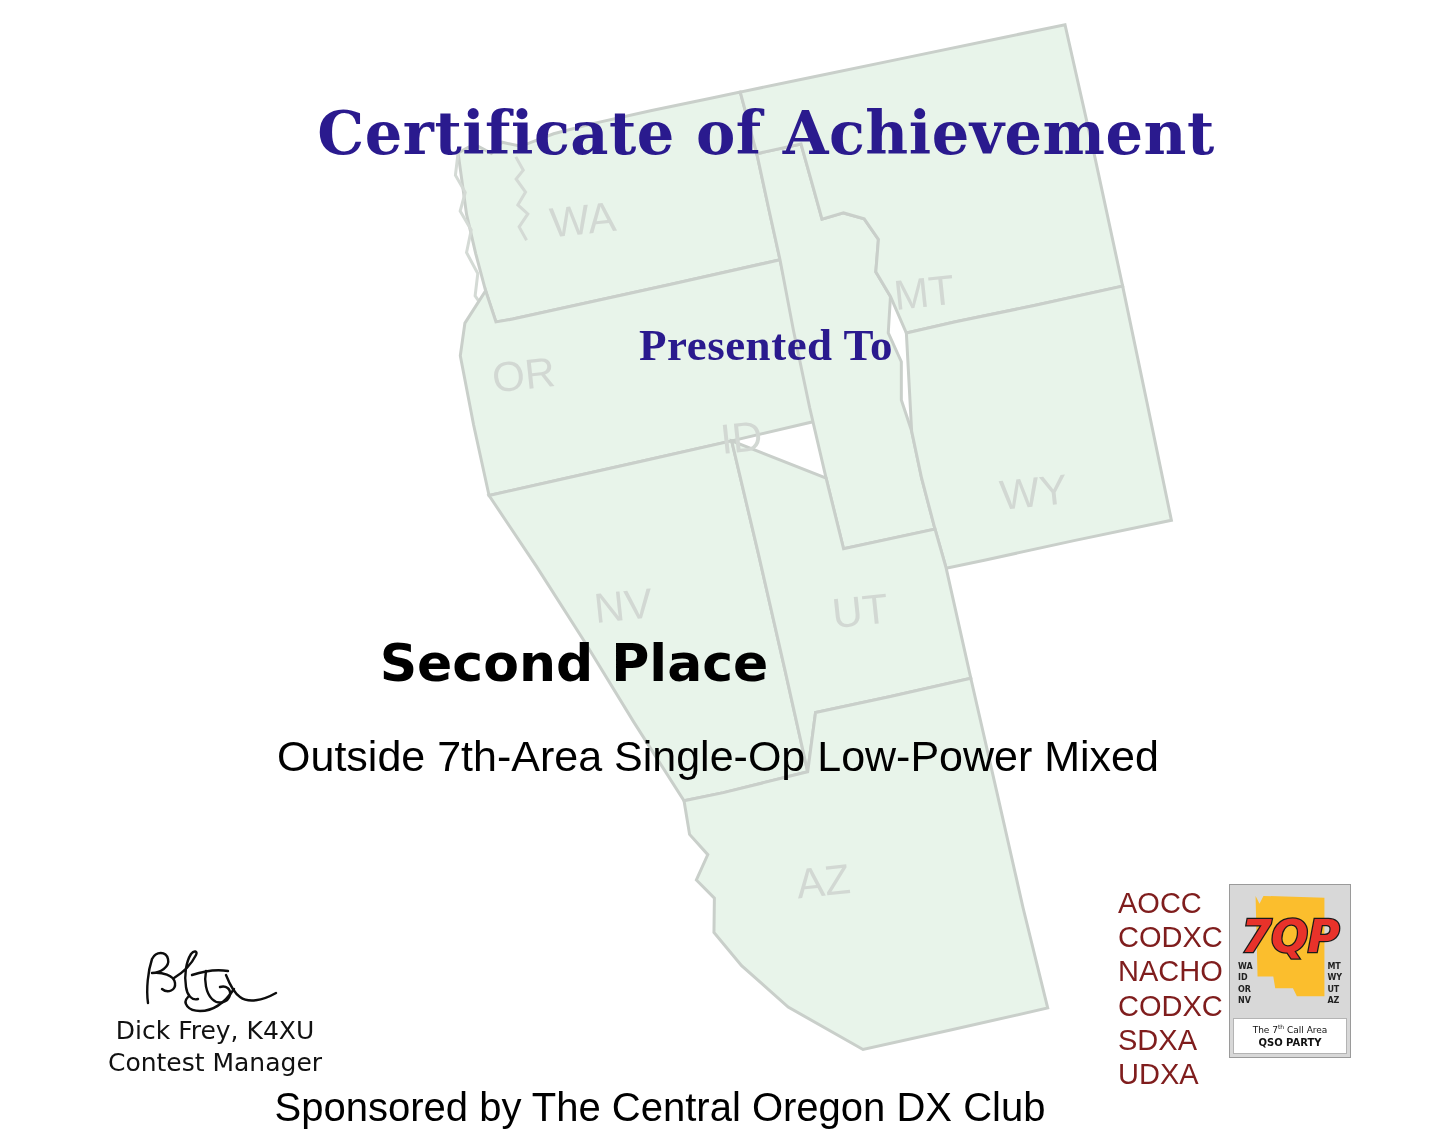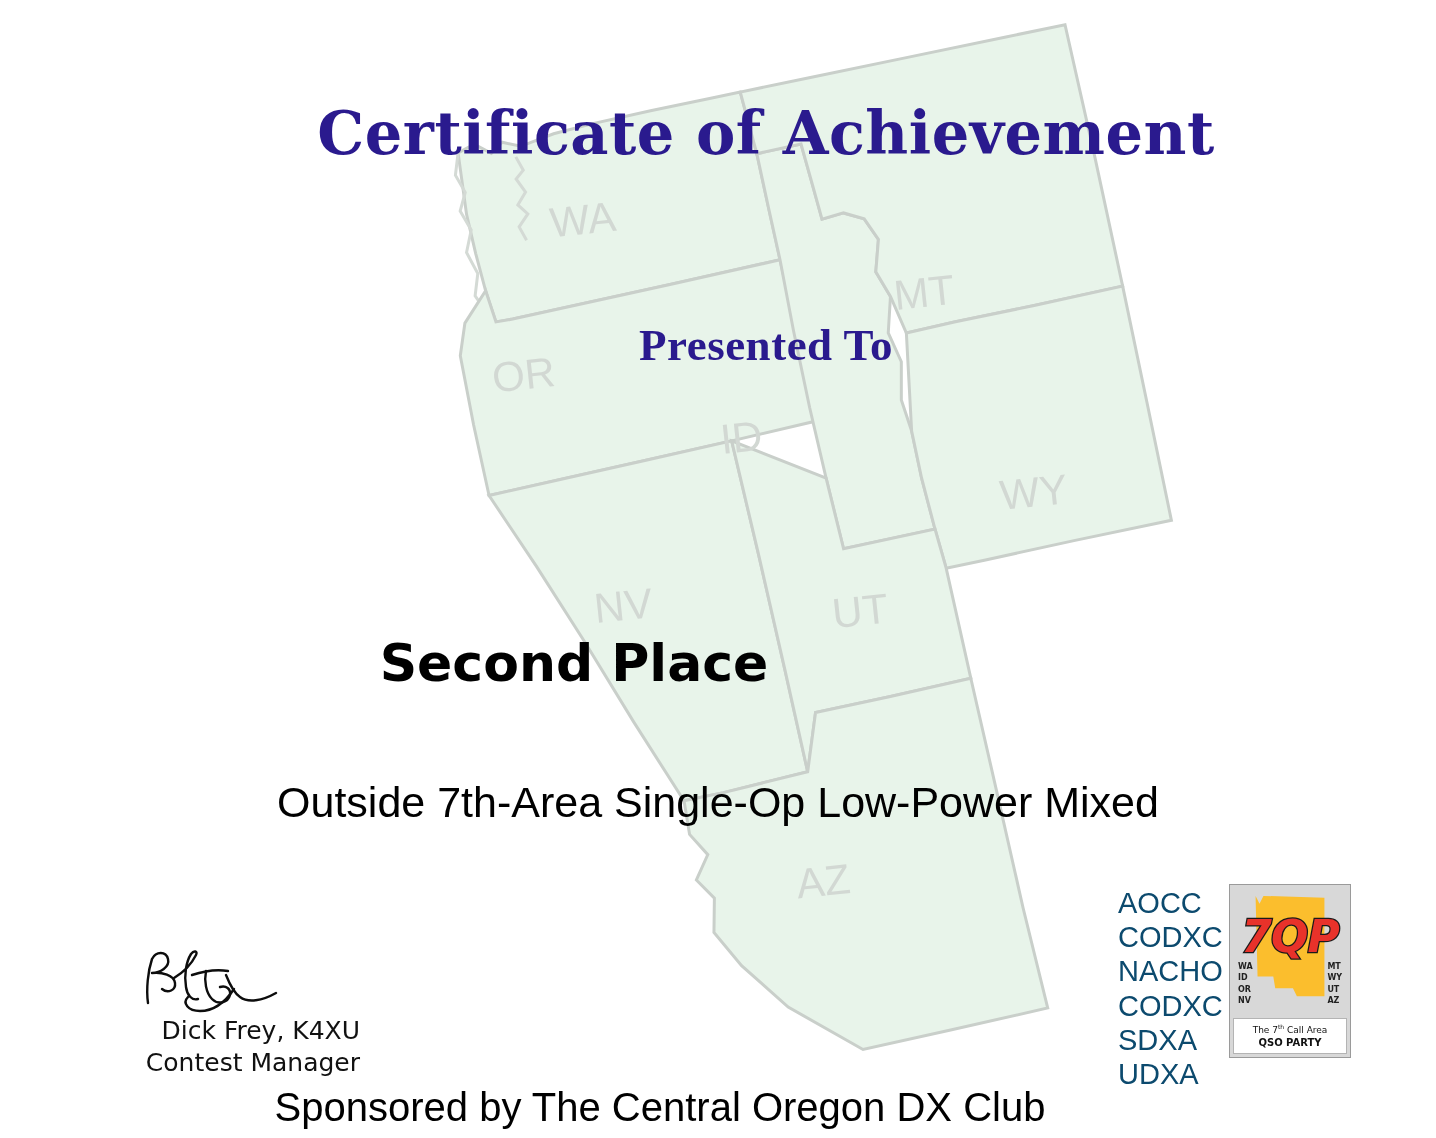--- a/index.html
+++ b/index.html
@@ -88,30 +88,29 @@
     left: 0;
     top: 735px;
     width: 1436px;
     text-align: center;
     color: #000000;
     font-family: "Liberation Sans", sans-serif;
     font-weight: normal;
     font-size: 43px;
     line-height: 1;
     white-space: nowrap;
-    margin-top: 46px;
   }
 
   
   #signature-block {
     position: absolute;
     left: 70px;
     top: 945px;
     width: 290px;
-    text-align: right;
+    text-align: center;
   }
   #signature-mark {
     display: block;
     margin: 0 auto;
     width: 170px;
     height: 70px;
   }
   .sig-line {
     font-family: "DejaVu Sans", "Liberation Sans", sans-serif;
     font-size: 25px;
@@ -123,21 +122,21 @@
   
   #club-list {
     position: absolute;
     left: 1118px;
     top: 886px;
     line-height: 1.18;
   }
   .club-item {
     font-family: "Liberation Sans", sans-serif;
     font-size: 29px;
-    color: #0c4a6e;
+    color: #7f1d1d;
     white-space: nowrap;
   }
 
   
   #logo-badge {
     position: absolute;
     left: 1229px;
     top: 884px;
     width: 122px;
     height: 174px;

